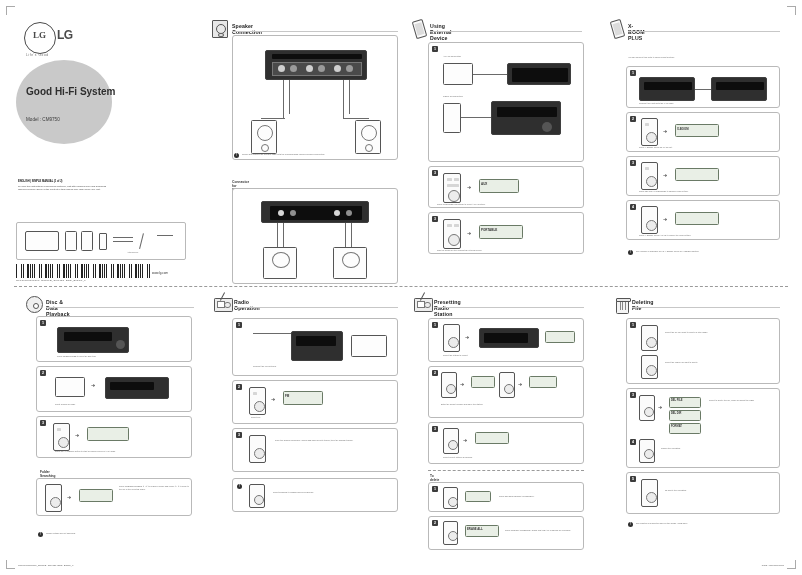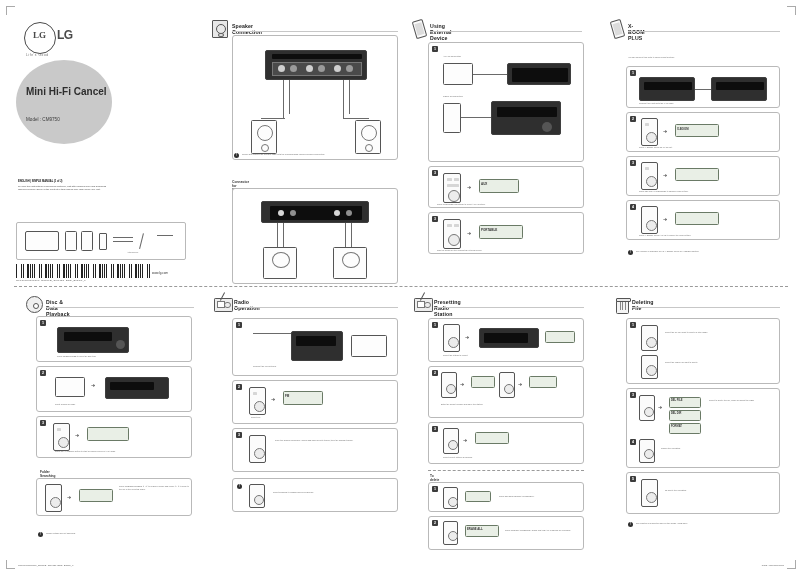--- a/index.html
+++ b/index.html
@@ -96,21 +96,21 @@
   <div class="crop br"></div>
 
   <div class="lg-logo">
     <div class="lg-circle"></div>
     <div class="lg-l">LG</div>
     <div class="lg-word">LG</div>
     <div class="lg-tag">Life's Good</div>
   </div>
 
   <div class="gray-blob"></div>
-  <div class="model-title">Mini Hi-Fi Cancel</div>
+  <div class="model-title">Good Hi-Fi System</div>
   <div class="model-sub">Model : CM9750</div>
 
   <div class="warn">
     <b>ENGLISH | SIMPLE MANUAL (1 of 2)</b>
     <div style="margin-top:2px">To view the instructions of advanced features, visit http://www.lg.com and download Owner's Manual. Some of the content in this manual may differ from your unit.</div>
   </div>
 
   <div class="acc-box">
     <div class="dev" style="left:8px;top:8px;width:34px;height:20px;border-radius:2px;"></div>
     <div class="dev" style="left:48px;top:8px;width:12px;height:20px;"></div>

